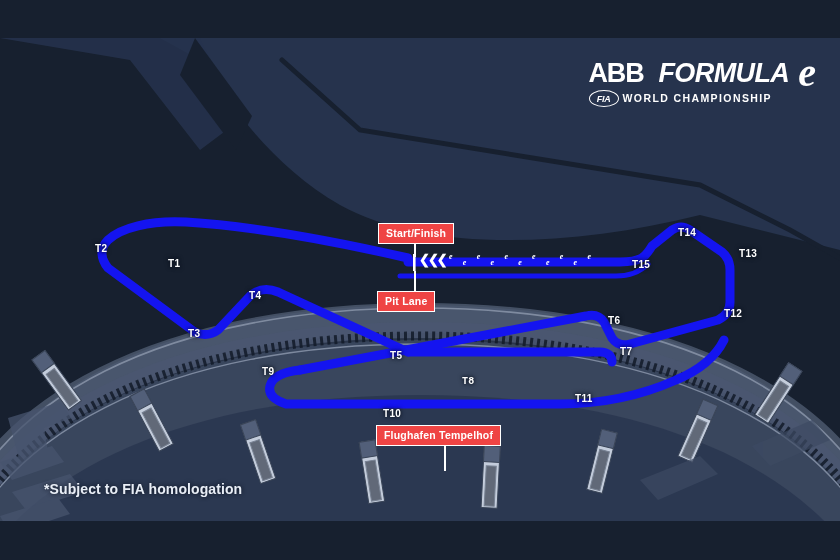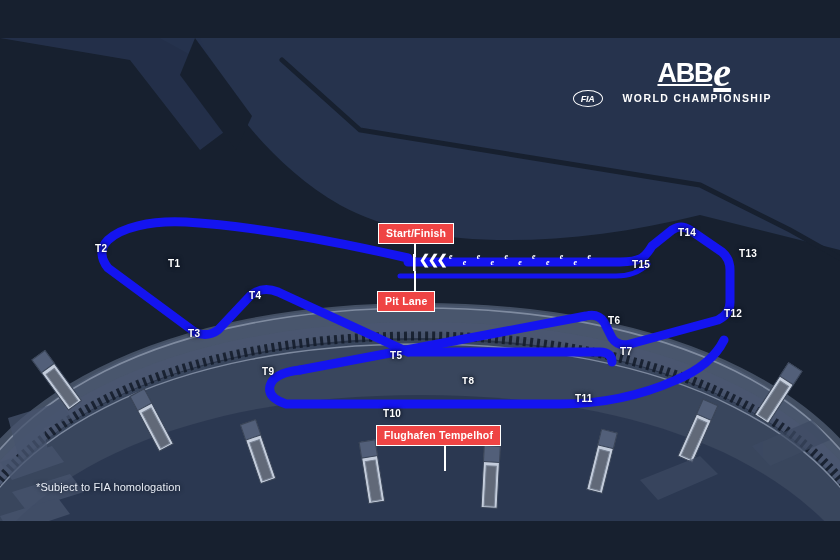--- a/index.html
+++ b/index.html
@@ -47,21 +47,21 @@
   .info-row .v {
     color:#dde4ee; font-size:9.5px; font-weight:bold; letter-spacing:.1px;
   }
 
   
   .logo-wrap {
     position:absolute; right:24px; top:58px;
     z-index:40; text-align:right;
     color:#fff;
   }
-  .logo-top { display:flex; align-items:center; justify-content:center;text-decoration:underline; }
+  .logo-top { display:flex; align-items:center; justify-content:space-between; }
   .logo-abb {
     font-size:27px; font-weight:bold; letter-spacing:-1.2px;
     color:#fff; line-height:27px;
     font-family:"Liberation Sans", sans-serif;
   }
   .logo-formula {
     font-size:27px; font-weight:bold; font-style:italic;
     letter-spacing:-0.6px; color:#fff; line-height:27px;
     margin-left:7px;
     font-family:"Liberation Sans", sans-serif;
@@ -74,21 +74,21 @@
   .logo-bottom {
     display:flex; align-items:center; justify-content:flex-end;
     margin-top:2px; margin-right:44px;
   }
   .fia-badge {
     width:30px; height:17px; border-radius:50%;
     border:1.6px solid #fff; display:flex;
     align-items:center; justify-content:center;
     font-size:9px; font-weight:bold; font-style:italic;
     color:#fff; letter-spacing:-.3px;
-    margin-right:20px;
+    margin-right:4px;
     background:transparent;
   }
   .logo-wc {
     font-size:10.5px; font-weight:bold; letter-spacing:1.4px;
     color:#fff; line-height:11px;
   }
 
   
   .callout {
     position:absolute; z-index:45;
@@ -111,23 +111,23 @@
     position:absolute; z-index:46;
     color:#ffffff;
     font-size:10px; font-weight:bold;
     letter-spacing:.3px;
     white-space:nowrap;
     text-shadow:0 0 3px rgba(10,16,28,.95), 0 0 5px rgba(10,16,28,.8);
   }
 
   
   .footnote {
-    position:absolute; left:36px; top:481px;
+    position:absolute; left:44px; top:481px;
     z-index:46;
-    color:#e9eef6; font-size:11px; font-weight:normal;
+    color:#e9eef6; font-size:14px; font-weight:bold;
     letter-spacing:.1px; white-space:nowrap;
     text-shadow:0 0 4px rgba(10,16,28,.9);
   }
 </style>
 </head>
 <body>
 
 <div id="stage">
 
   <svg id="map-svg" viewBox="0 0 840 560" preserveAspectRatio="none">
@@ -293,20 +293,21 @@
       <span style="color: rgb(255, 255, 255); font-size: 8px; font-weight: bold; font-style: italic; font-family: &quot;Liberation Serif&quot;, serif; line-height: 8px; transform: translateY(-3px);">e</span>
     </div>
 
   <div style="position:absolute; left:419px; top:252px; z-index:31; color:#ffffff;
               font-size:13px; font-weight:bold; letter-spacing:-2px; line-height:16px;">❮❮❮</div>
 
 
   <div class="logo-wrap">
     <div class="logo-top">
       <span class="logo-abb">ABB</span>
+      <span class="logo-formula">FORMULA</span>
       <span class="logo-e">e</span>
     </div>
     <div class="logo-bottom">
       <span class="fia-badge">FIA</span>
       <span class="logo-wc">WORLD CHAMPIONSHIP</span>
     </div>
   </div>
 
   <div class="callout" style="left:378px; top:223px;">Start/Finish</div>
   <div class="leader" style="left:414px; top:243px; height:14px;"></div>

